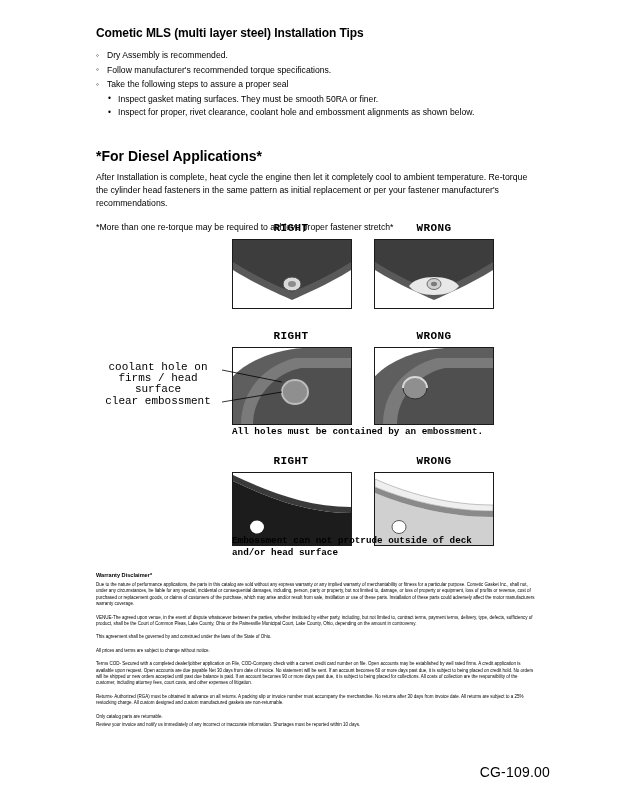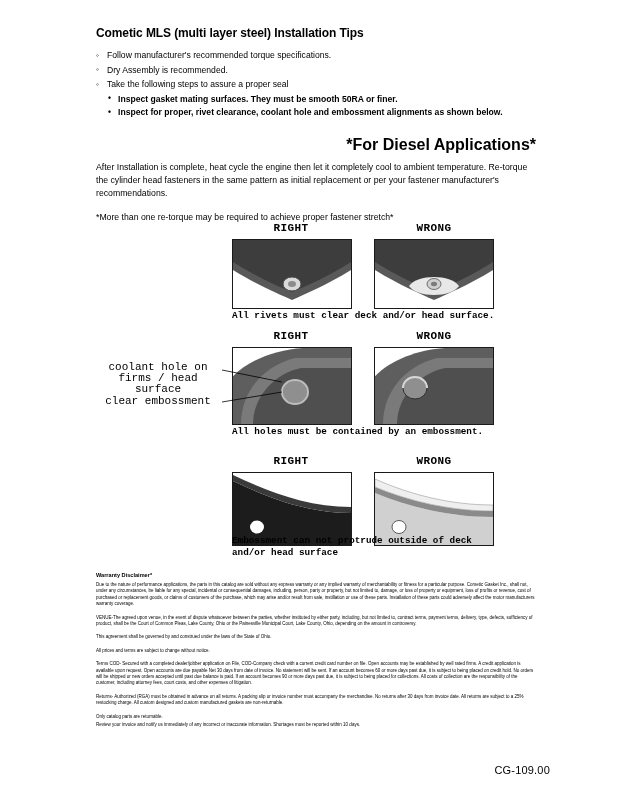--- a/index.html
+++ b/index.html
@@ -49,40 +49,38 @@
     content: "\25E6";
     position: absolute;
     left: 0;
     top: -0.5px;
     font-size: 8.5px;
   }
   ul.subbullets {
     list-style: none;
     margin: 1px 0 0 0;
     padding: 0;
-    font-weight: bold;
   }
   ul.subbullets > li {
     font-size: 8.6px;
     line-height: 13.5px;
     position: relative;
     padding-left: 11px;
   }
   ul.subbullets > li:before {
     content: "\2022";
     position: absolute;
     left: 1px;
     top: -0.5px;
     font-size: 8.5px;
   }
   h2.subtitle {
-    font-size: 16px;
-    font-weight: bold;
-    margin: 16px 0 7px 0;
-    text-align: right;
+    font-size: 14px;
+    font-weight: bold;
+    margin: 28px 0 7px 0;
   }
   p.para {
     font-size: 8.7px;
     line-height: 13.3px;
     margin: 0 0 11px 0;
   }
   p.para.tight { margin-bottom: 0; }
 
   
   .figures {
@@ -134,36 +132,36 @@
   .warranty p {
     font-size: 4.5px;
     line-height: 6.4px;
     margin: 0 0 7px 0;
     text-align: left;
   }
   .footer-code {
     position: absolute;
     right: 68px;
     top: 764px;
-    font-size: 11px;
+    font-size: 14px;
     letter-spacing: 0.2px;
   }
   svg { display: block; }
 </style>
 </head>
 <body>
 
 <div class="page">
 
   <div class="content">
     <h1 class="title">Cometic MLS (multi layer steel) Installation Tips</h1>
 
     <ul class="bullets">
+      <li>Dry Assembly is recommended.</li>
       <li>Follow manufacturer's recommended torque specifications.</li>
-      <li>Dry Assembly is recommended.</li>
       <li>
         <span>Take the following steps to assure a proper seal</span>
         <ul class="subbullets">
           <li>Inspect gasket mating surfaces.  They must be smooth 50RA or finer.</li>
           <li>Inspect for proper, rivet clearance, coolant hole and embossment alignments as shown below.</li>
         </ul>
       </li>
     </ul>
 
     <h2 class="subtitle">*For Diesel Applications*</h2>
@@ -191,21 +189,20 @@
         <svg width="118" height="68" viewBox="0 0 118 68">
           <rect x="0" y="0" width="118" height="68" fill="#ffffff"></rect>
           <path d="M0,0 H118 V30 C92,46 72,54 59,60 C46,54 26,46 0,30 Z" fill="#595959"></path>
           <path d="M0,0 H118 V22 C96,36 74,46 59,52 C44,46 22,36 0,22 Z" fill="#3d3d3d"></path>
           <path d="M34,46 C42,34 76,34 84,46 C76,58 42,58 34,46 Z" fill="#e8e8e8"></path>
           <ellipse cx="59" cy="44" rx="7" ry="5.5" fill="#cfcfcf" stroke="#555" stroke-width="0.8"></ellipse>
           <ellipse cx="59" cy="44" rx="3" ry="2.2" fill="#7a7a7a"></ellipse>
         </svg>
       </div>
 
-      <div class="caption" style="left:136px;top:88px;width:330px;">All rivets must clear deck and/or head surface.</div>
     </div>
 
     <div class="figrow" style="height:125px;">
       <div class="hdr" style="position:absolute;left:140px;top:0;width:110px;">RIGHT</div>
       <div class="hdr" style="position:absolute;left:278px;top:0;width:120px;">WRONG</div>
 
       <div class="panel" style="left:136px;top:17px;width:118px;height:76px;">
         <svg width="118" height="76" viewBox="0 0 118 76">
           <rect x="0" y="0" width="118" height="76" fill="#ffffff"></rect>
           <path d="M-5,76 L-5,34 C10,14 40,2 70,0 L118,0 L118,76 Z" fill="#5e5e5e"></path>

